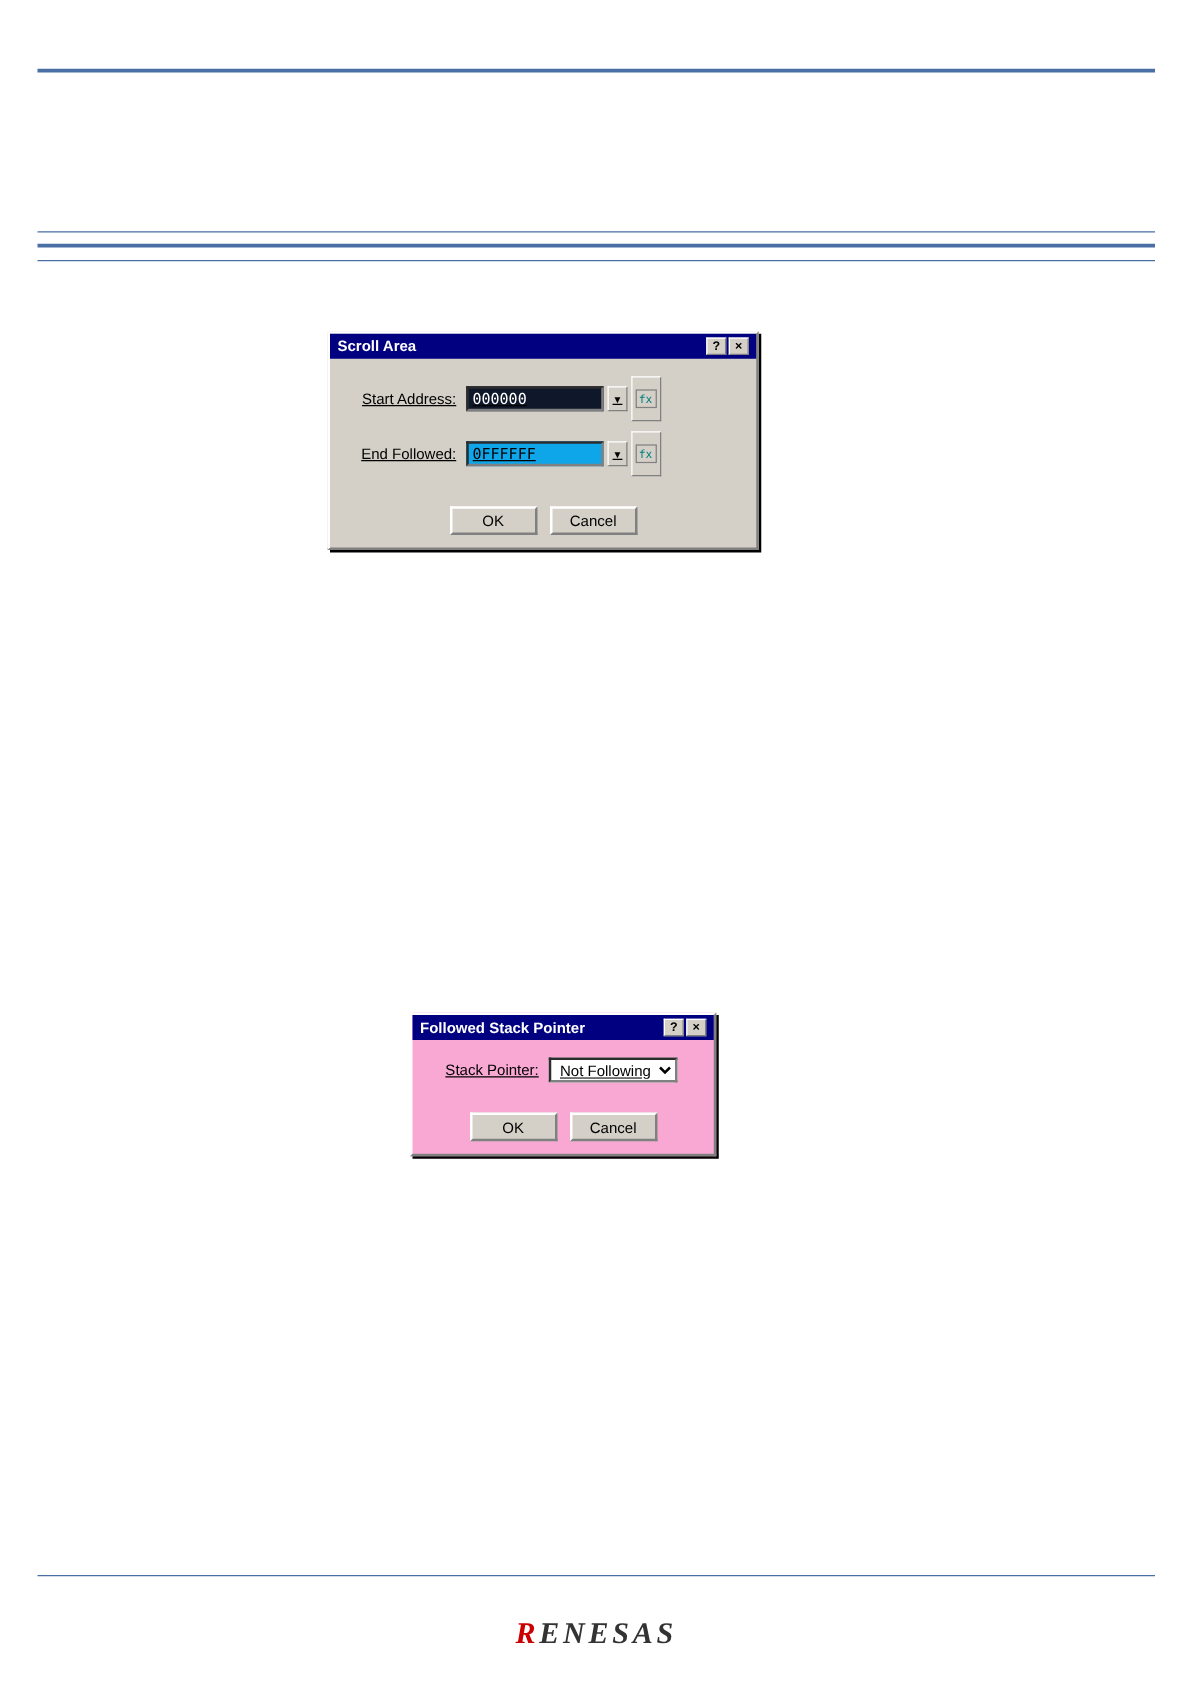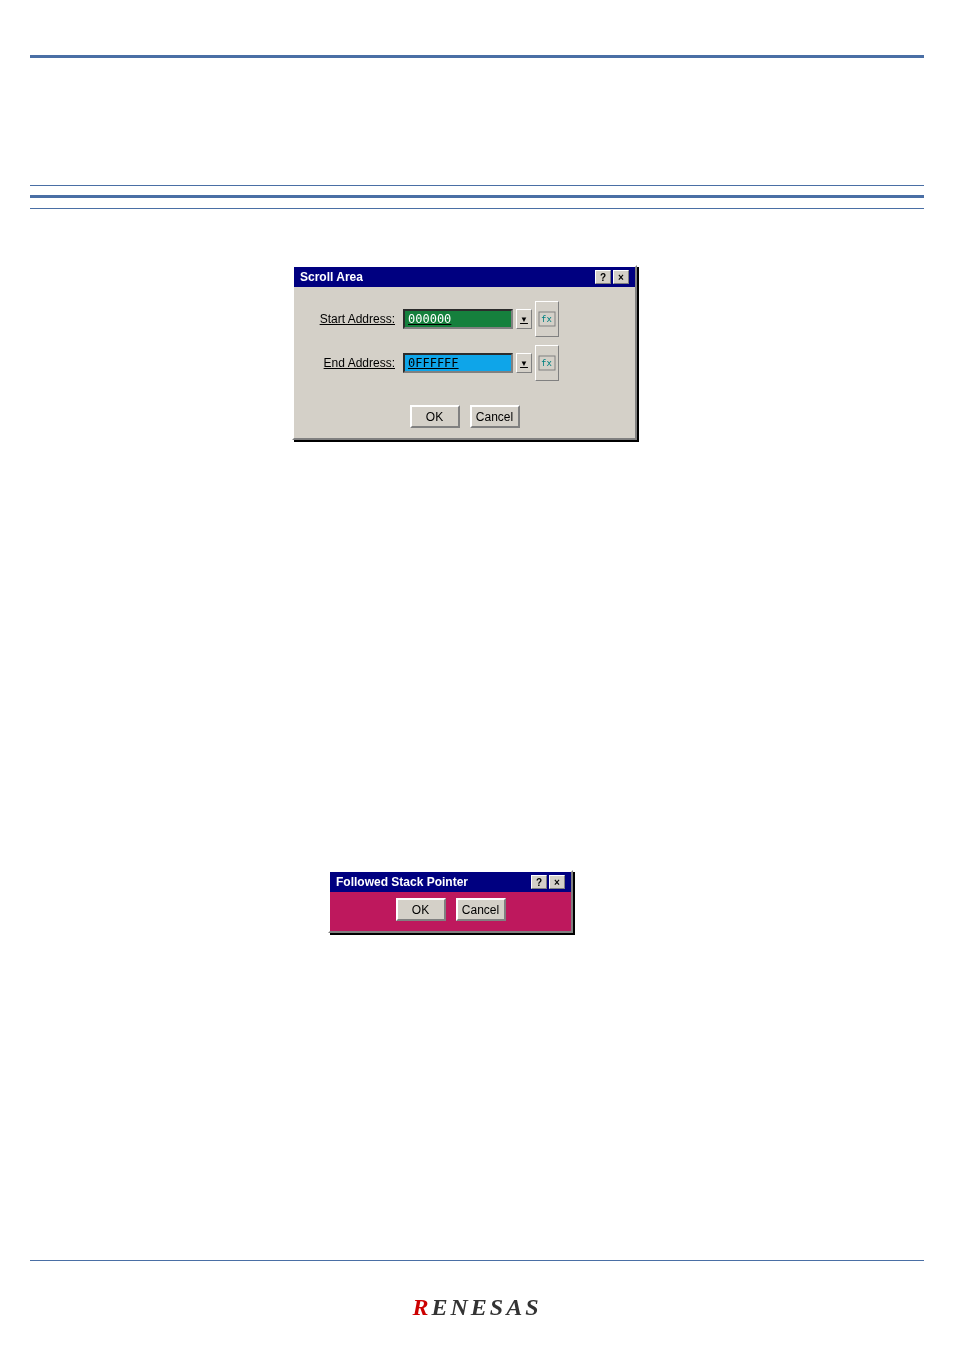--- a/index.html
+++ b/index.html
@@ -64,21 +64,20 @@
     .dialog-scroll-area {
       position: absolute;
       top: 265px;
       left: 262px;
       width: 345px;
       background: #d4d0c8;
       border: 2px solid #808080;
       border-top: 2px solid #ffffff;
       border-left: 2px solid #ffffff;
       box-shadow: 2px 2px 0 #000000;
-      margin-left: 30px;
     }
 
     .dialog-title-bar {
       background: #000080;
       color: #ffffff;
       font-size: 12px;
       font-weight: bold;
       padding: 3px 6px;
       display: flex;
       align-items: center;
@@ -136,21 +135,21 @@
       height: 20px;
       border: 2px inset #808080;
       background: #0ea5e9;
       font-size: 12px;
       padding: 1px 3px;
       font-family: monospace;
       outline: none;
     }
 
     .form-input.selected {
-      background: #15803d;
+      background: #0f172a;
       color: #ffffff;
     }
 
     .dropdown-arrow {
       width: 16px;
       height: 20px;
       background: #d4d0c8;
       border: 1px solid #808080;
       border-top: 1px solid #ffffff;
       border-left: 1px solid #ffffff;
@@ -177,40 +176,40 @@
     }
 
     .dialog-footer {
       display: flex;
       justify-content: center;
       gap: 10px;
       padding: 6px 14px 10px 14px;
     }
 
     .dialog-btn {
-      width: 50px;
+      width: 70px;
       height: 23px;
       background: #d4d0c8;
       border: 2px solid #808080;
       border-top: 2px solid #ffffff;
       border-left: 2px solid #ffffff;
       font-size: 12px;
       cursor: pointer;
       display: flex;
       align-items: center;
       justify-content: center;
     }
 
     
     .dialog-stack-pointer {
       position: absolute;
-      top: 870px;
+      top: 810px;
       left: 328px;
       width: 245px;
-      background: #be185d;
+      background: #f9a8d4;
       border: 2px solid #808080;
       border-top: 2px solid #ffffff;
       border-left: 2px solid #ffffff;
       box-shadow: 2px 2px 0 #000000;
     }
 
     .form-select {
       height: 20px;
       font-size: 12px;
       border: 2px inset #808080;
@@ -264,21 +263,21 @@
         <div class="dropdown-arrow">▼</div>
         <div class="expr-btn">
           <svg width="18" height="16" viewBox="0 0 18 16">
             <rect x="1" y="1" width="16" height="14" fill="#d4d0c8" stroke="#808080" stroke-width="1"></rect>
             <text x="3" y="11" font-size="9" fill="#008080" font-family="monospace">fx</text>
           </svg>
         </div>
       </div>
     </div>
     <div class="form-row">
-      <span class="form-label">End Address:</span>
+      <span class="form-label">End Followed:</span>
       <div class="form-input-wrap">
         <input class="form-input" type="text" value="0FFFFFF" style="">
         <div class="dropdown-arrow">▼</div>
         <div class="expr-btn">
           <svg width="18" height="16" viewBox="0 0 18 16">
             <rect x="1" y="1" width="16" height="14" fill="#d4d0c8" stroke="#808080" stroke-width="1"></rect>
             <text x="3" y="11" font-size="9" fill="#008080" font-family="monospace">fx</text>
           </svg>
         </div>
       </div>
@@ -291,20 +290,33 @@
 </div>
 
 <div class="dialog-stack-pointer">
   <div class="dialog-title-bar">
     <span>Followed Stack Pointer</span>
     <div class="dialog-title-buttons">
       <div class="title-btn">?</div>
       <div class="title-btn">×</div>
     </div>
   </div>
+  <div class="dialog-body">
+    <div class="form-row">
+      <span class="form-label">Stack Pointer:</span>
+      <div class="form-input-wrap">
+        <select class="form-select">
+          <option>Not Following</option>
+          <option>SP</option>
+          <option>USP</option>
+          <option>ISP</option>
+        </select>
+      </div>
+    </div>
+  </div>
   <div class="dialog-footer">
     <div class="dialog-btn">OK</div>
     <div class="dialog-btn">Cancel</div>
   </div>
 </div>
 
 <div class="renesas-logo">
   <span><span class="r-special">R</span>ENESAS</span>
 </div>
 

